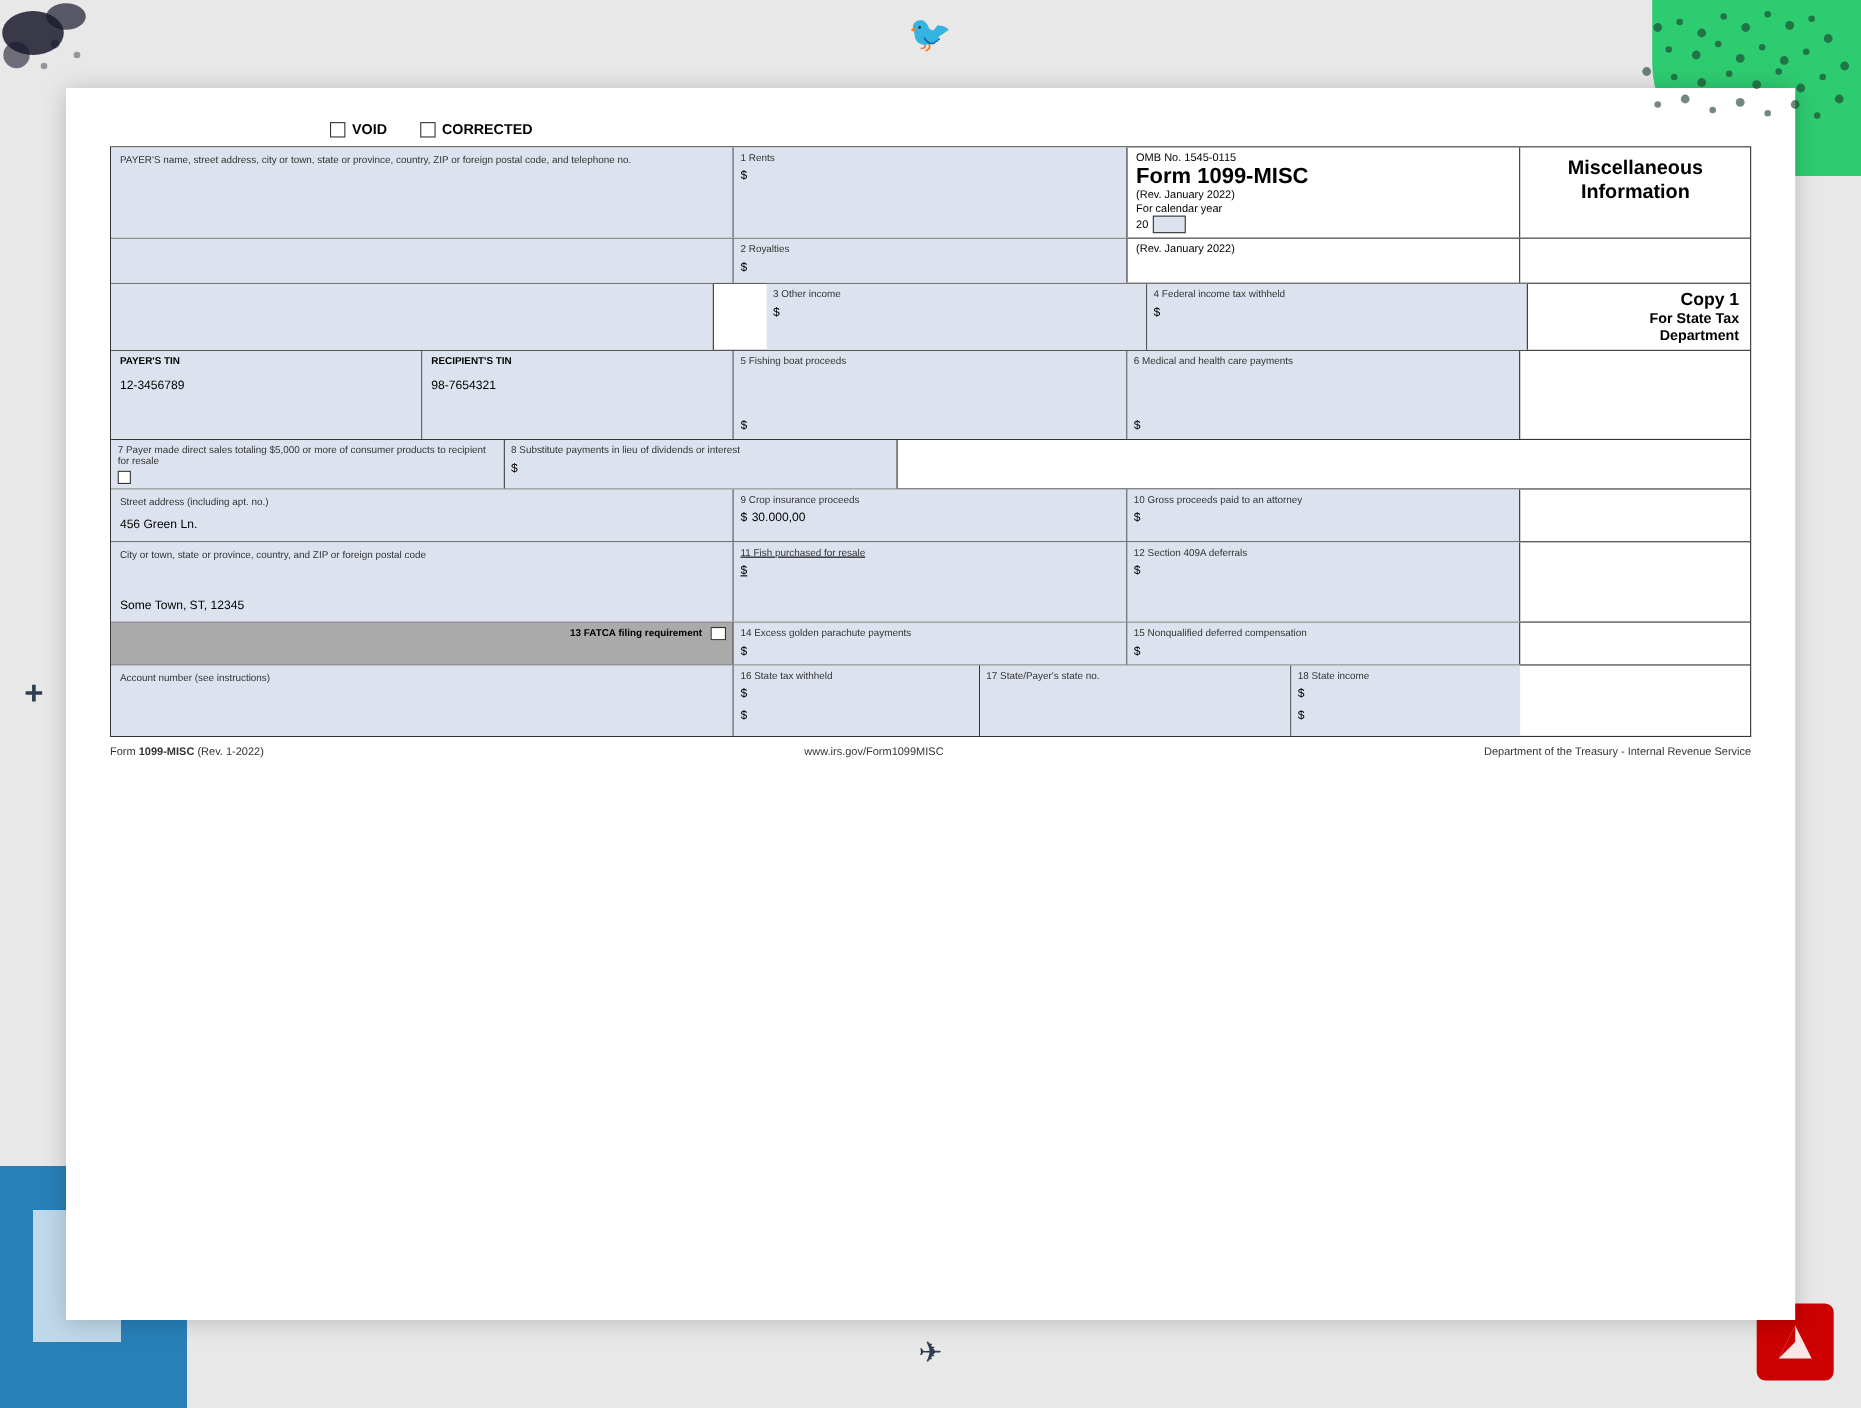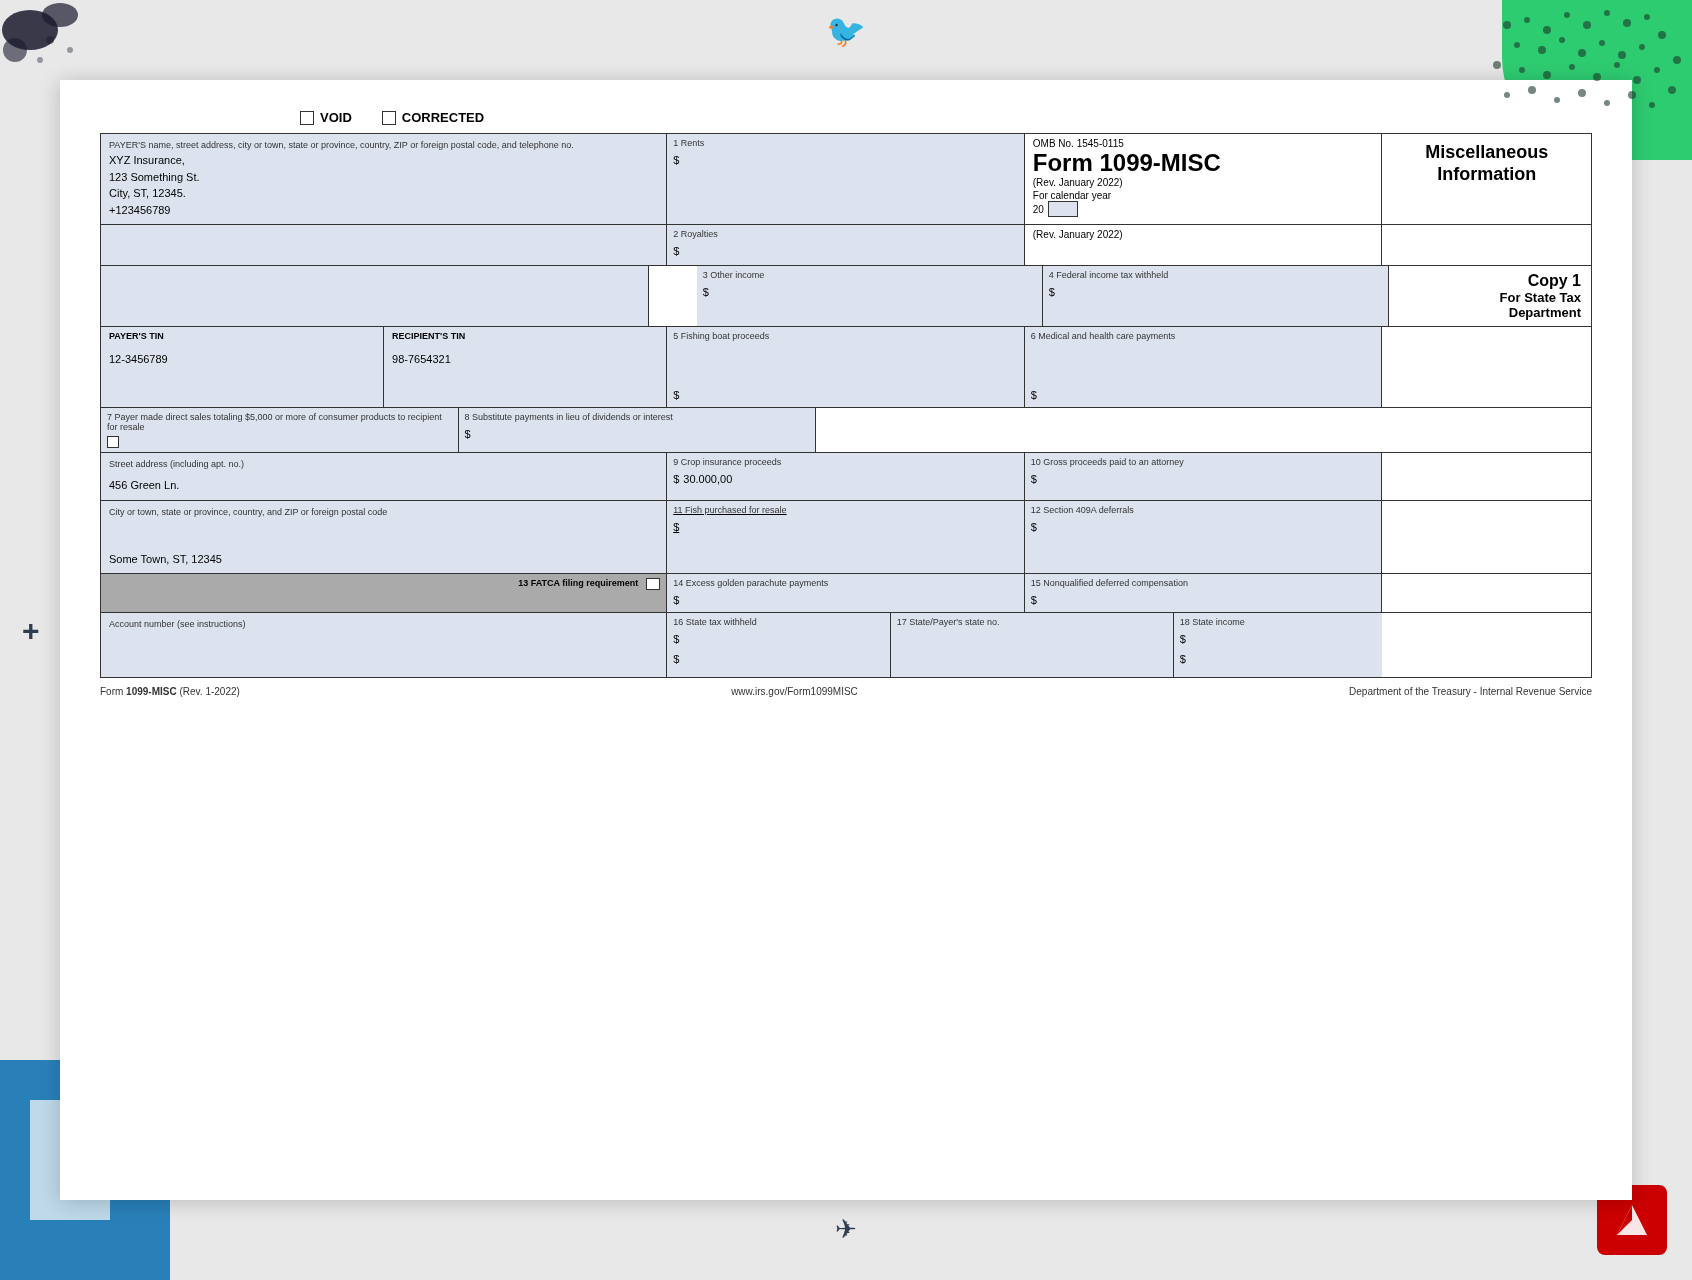--- a/index.html
+++ b/index.html
@@ -102,21 +102,21 @@
       border: none;
       height: 16px;
       flex: 1;
       font-size: 11px;
       padding: 0 2px;
     }
     .input-line-filled {
       background: #dde3ee;
     }
     .omb-text { font-size: 10px; }
-    .form-name-large { font-size: 24px; font-weight: bold; }
+    .form-name-large { font-size: 20px; font-weight: bold; }
     .form-name-sub { font-size: 10px; }
     .calendar-row { font-size: 10px; margin-top: 2px; }
     .year-box {
       display: inline-block;
       border: 1px solid #333;
       width: 30px;
       height: 16px;
       vertical-align: middle;
       background: #dde3ee;
     }
@@ -261,26 +261,20 @@
       <span>CORRECTED</span>
     </div>
   </div>
 
   <div class="form-grid">
 
     <div class="form-row">
 
       <div class="cell payer-section" style="width:38%;border-right:1px solid #333;">
         <div class="cell-label">PAYER'S name, street address, city or town, state or province, country, ZIP or foreign postal code, and telephone no.</div>
-        <div class="payer-data">
-          <div>XYZ Insurance,</div>
-          <div>123 Something St.</div>
-          <div>City, ST, 12345.</div>
-          <div>+123456789</div>
-        </div>
       </div>
 
       <div class="cell" style="width:24%;border-right:1px solid #333;background:#dde3ee;">
         <div class="cell-label">1 Rents</div>
         <div class="dollar-field">
           <span class="dollar-sign">$</span>
           <input class="input-line" type="text" style="">
         </div>
       </div>
 

